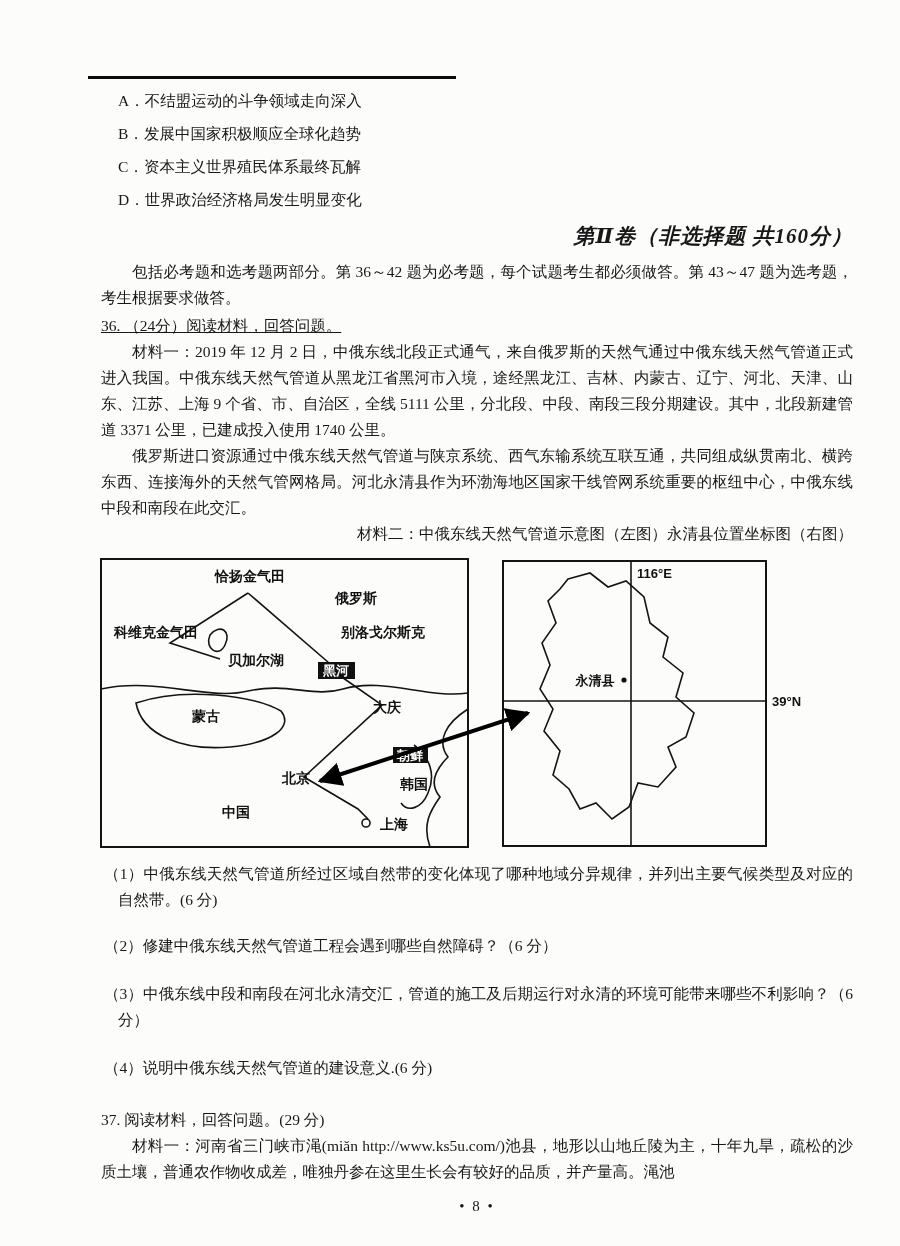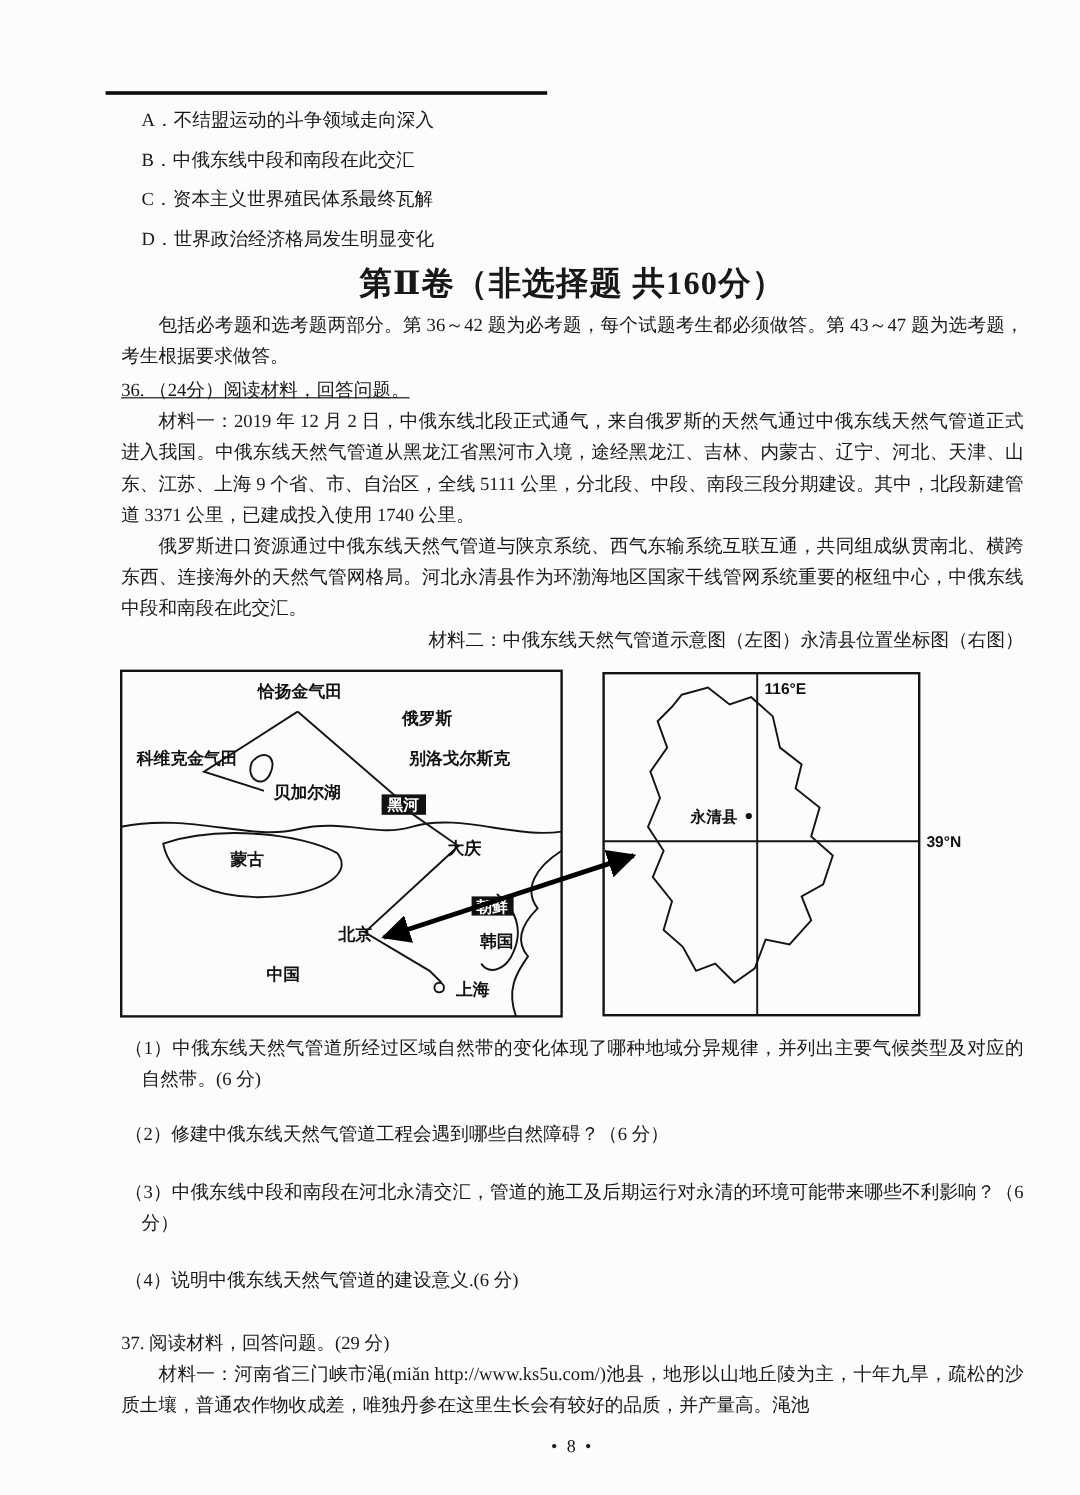--- a/index.html
+++ b/index.html
@@ -10,21 +10,21 @@
     font-family:"Liberation Serif","DejaVu Serif",serif;
     font-size:15.5px; line-height:26px;
   }
   .rule-top { position:absolute; top:76px; left:88px; width:368px; height:3px; background:#0c0c0c; }
   .content { position:absolute; left:101px; top:88px; width:752px; }
 
   .options { margin-left:17px; }
   .option { margin-bottom:7px; white-space:nowrap; }
   .option .lbl { display:inline-block; min-width:26px; }
 
-  .sec-title { text-align:center; font-size:27px; font-weight:700; line-height:30px; margin:8px 0 8px; letter-spacing:1px; }
+  .sec-title { text-align:right; font-size:21px; font-weight:700; line-height:30px; margin:8px 0 8px; letter-spacing:1px;font-style:italic; }
 
   p.indent { text-indent:2em;text-align:right; }
   p.just   { text-align:justify; }
   .hang    { padding-left:17px; text-indent:-14px; }
 
   #q36-header { margin-top:2px;text-decoration:underline; }
   #q1  { margin-top:10px; }
   #q2  { margin-top:20px; }
   #q3  { margin-top:22px; }
   #q4  { margin-top:22px; }
@@ -48,21 +48,21 @@
 <div class="page">
   <div class="rule-top"></div>
 
   <div class="content">
 
     <div class="options">
       <div class="option">
         <span class="lbl">A．</span><span>不结盟运动的斗争领域走向深入</span>
       </div>
       <div class="option">
-        <span class="lbl">B．</span><span>中俄东线中段和南段在此交汇</span>
+        <span class="lbl">B．</span><span>发展中国家积极顺应全球化趋势</span>
       </div>
       <div class="option">
         <span class="lbl">C．</span><span>资本主义世界殖民体系最终瓦解</span>
       </div>
       <div class="option">
         <span class="lbl">D．</span><span>世界政治经济格局发生明显变化</span>
       </div>
     </div>
 
     <div class="sec-title">第Ⅱ卷（非选择题 共160分）</div>

